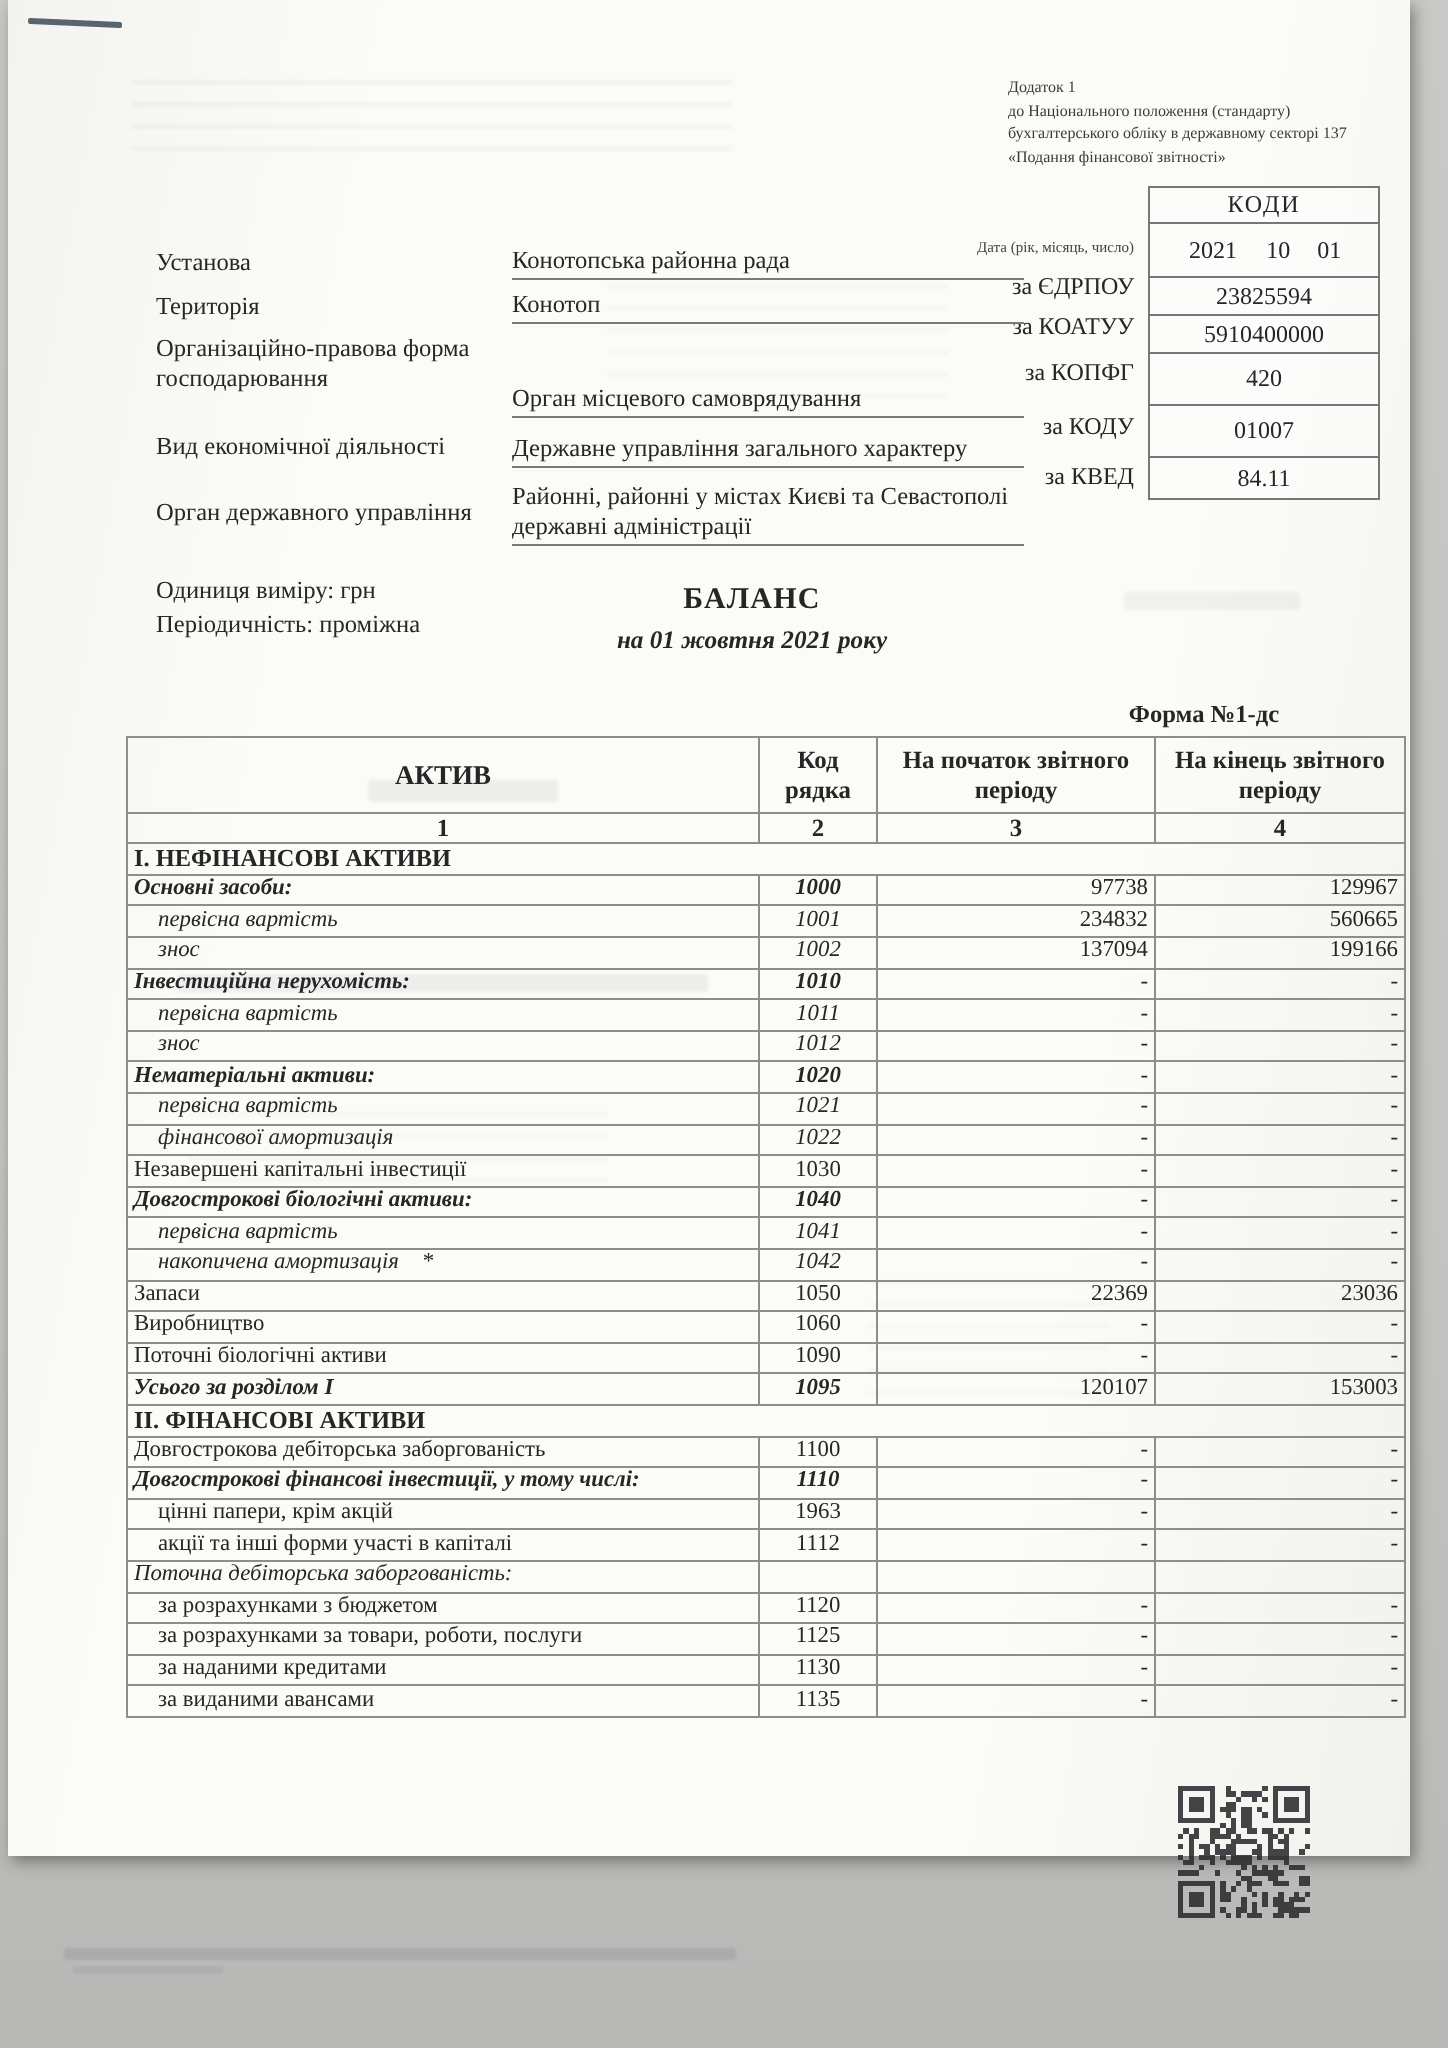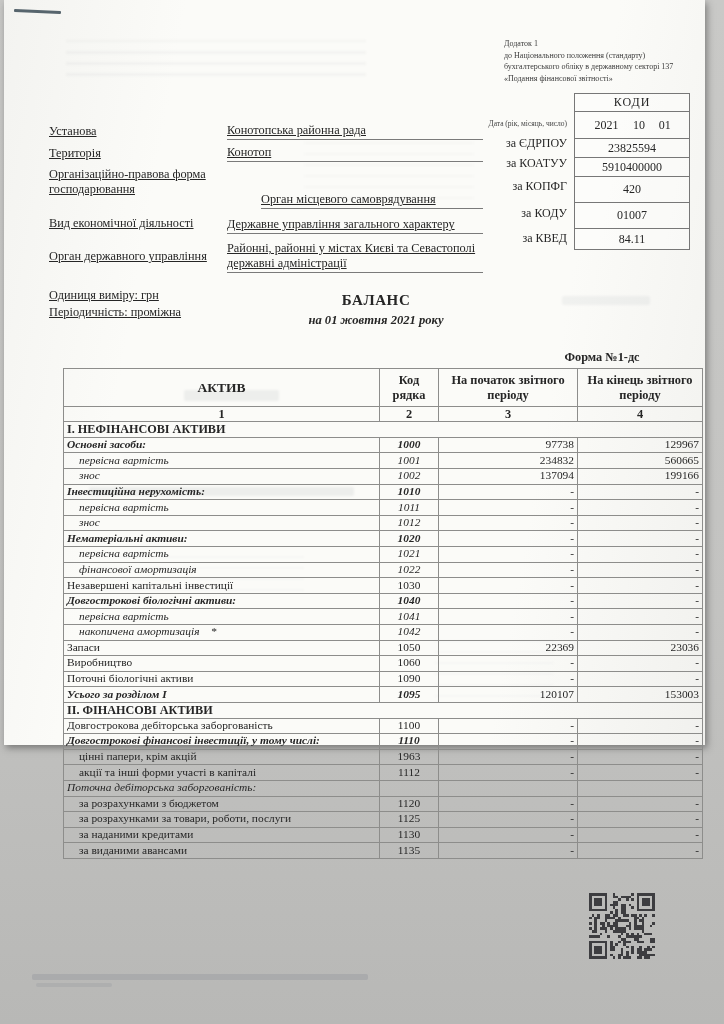--- a/index.html
+++ b/index.html
@@ -1,19 +1,19 @@
 <!DOCTYPE html>
 <html><head>
 <meta charset="utf-8">
 <style>
   html,body{margin:0;padding:0;}
   body{width:724px;height:1024px;font-family:"Liberation Serif", serif;color:#262626;}
   .stage{position:relative;width:724px;height:1024px;overflow:hidden;
          background:linear-gradient(180deg,#c9c9c7 0%,#c3c3c1 60%,#b8b8b6 100%);}
-  .page{position:absolute;left:4px;top:0;width:701px;height:745px;
+  .page{position:absolute;left:4px;top:0;width:701px;height:928px;
         background:linear-gradient(100deg,#f3f3f0 0%,#fbfbf8 22%,#fbfbf8 74%,#f1f1ee 100%);
         box-shadow:2px 3px 7px rgba(50,50,50,.5);}
   
   .pen-mark{position:absolute;left:10px;top:10px;width:47px;height:3.4px;background:#57656d;
             transform:rotate(2.6deg);border-radius:1px;}
   
   .appendix{position:absolute;left:500px;top:38px;width:196px;font-size:8px;line-height:1.45;color:#3a3a3a;}
   
   .codes-wrap{position:absolute;left:458px;top:94px;display:flex;font-size:12px;}
   .codes-labels{width:112px;display:flex;flex-direction:column;align-items:flex-end;}
@@ -21,26 +21,26 @@
   .codes-boxes{width:116px;display:flex;flex-direction:column;}
   .cbox{border:1px solid #777;margin-top:-1px;display:flex;align-items:center;justify-content:center;
         box-sizing:border-box;background:rgba(255,255,255,.35);}
   .h19{height:19px;} .h20{height:20px;} .h27{height:27px;} .h22{height:22px;}
   .codes-header{letter-spacing:1px;}
   .date-row{padding:13px;justify-content:space-between;}
   .dcell{display:flex;align-items:center;justify-content:center;height:100%;box-sizing:border-box;}
   .dcell.y{width:42%;} .dcell.m{width:31%;border-left:1px solid #777;} .dcell.d{width:27%;border-left:1px solid #777;}
   .date-label{font-size:7.5px;color:#444;}
   
-  .info{position:absolute;left:45px;top:123px;width:434px;font-size:12.3px;text-decoration:underline;}
+  .info{position:absolute;left:74px;top:123px;width:434px;font-size:12.3px;}
   .irow{display:flex;}
   .ilabel{width:178px;flex:none;line-height:1.25;}
   .ivalue{flex:1;border-bottom:1px solid #7a7a7a;line-height:1.2;display:flex;align-items:flex-end;padding-bottom:1px;}
   .r1,.r2{height:22px;align-items:flex-start;} .r1 .ilabel,.r2 .ilabel{padding-top:1px;}
-  .r3{height:42px;gap:34px;} .r3 .ilabel{align-self:flex-start;}
+  .r3{height:42px;} .r3 .ilabel{align-self:flex-start;}
   .r4{height:46px;align-items:center;} .r4 .ilabel{align-self:center;}
   .r5{height:25px;} .r5 .ilabel{align-self:flex-end;padding-bottom:3px;}
   .plain-line{margin-top:7px;line-height:1.45;}
   
   .doc-title{position:absolute;left:60px;top:292px;width:624px;text-align:center;}
   .doc-title .main{font-size:15px;font-weight:bold;letter-spacing:.6px;}
   .doc-title .sub{font-size:12.6px;font-weight:bold;font-style:italic;margin-top:4px;}
   .form-label{position:absolute;left:522px;top:350px;width:152px;text-align:center;font-weight:bold;font-size:12.3px;}
   
   .balance{position:absolute;left:59px;top:368px;width:639px;border-collapse:collapse;table-layout:fixed;}

